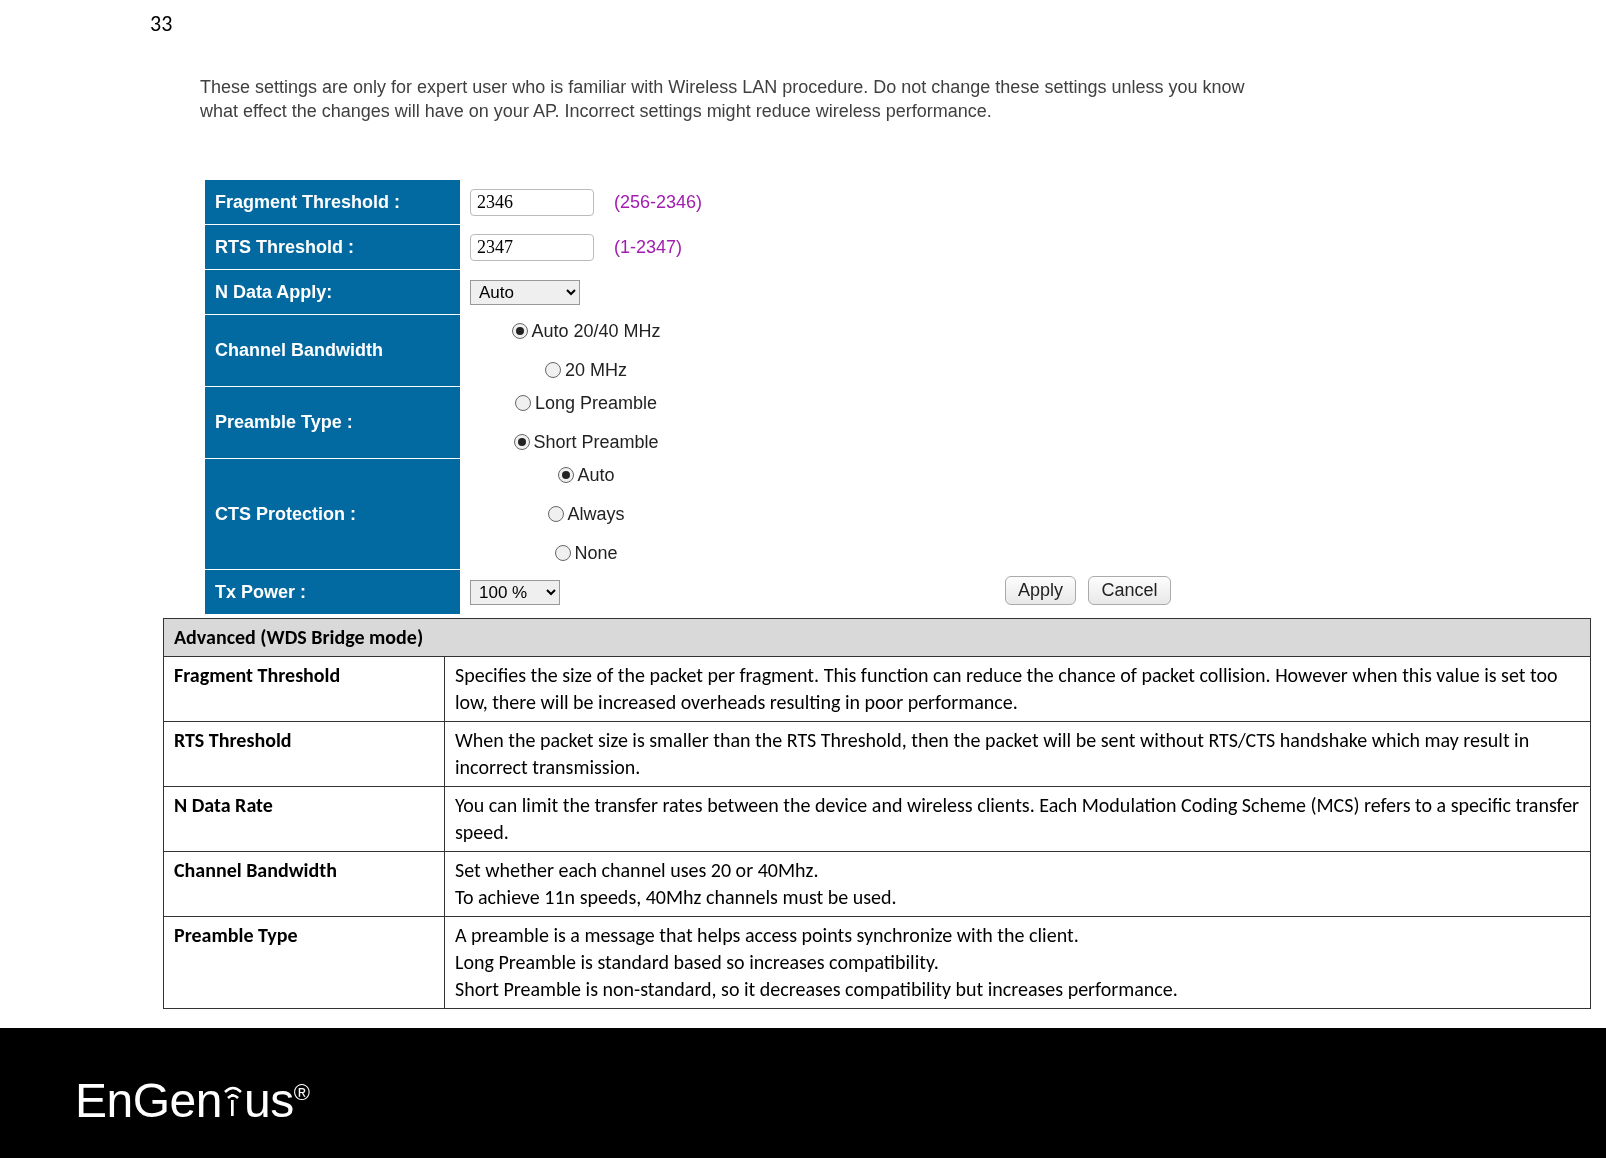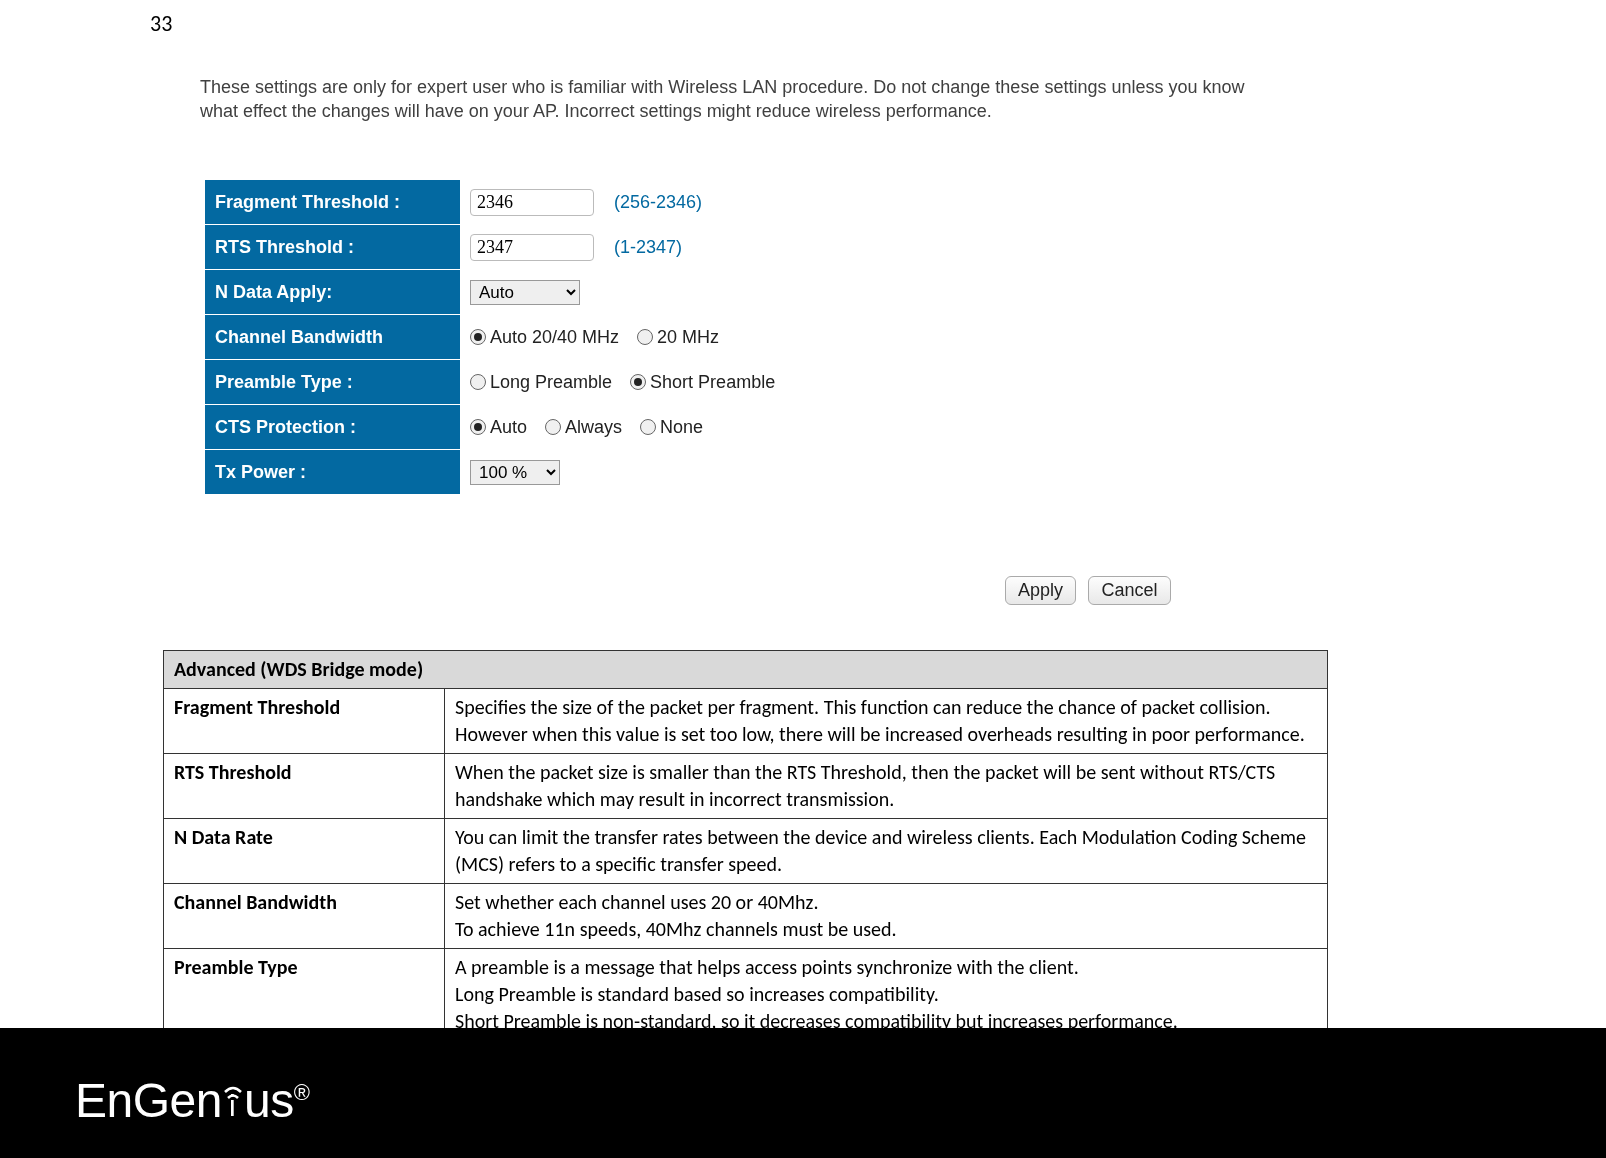--- a/index.html
+++ b/index.html
@@ -63,26 +63,27 @@
       background: #fff;
     }
     .select-input {
       font-family: Verdana, Arial, sans-serif;
       font-size: 17px;
       padding: 1px 4px;
       border: 1px solid #999;
     }
     .range-text {
       margin-left: 15px;
-      color: #0369a1;
+      color: #a21caf;
     }
     .radio-group {
       display: flex;
       gap: 18px;
       align-items: center;
+      flex-direction: column;
     }
     .radio-item {
       display: inline-flex;
       align-items: center;
       gap: 4px;
     }
     .radio-circle {
       display: inline-block;
       width: 14px;
       height: 14px;
@@ -114,24 +115,23 @@
       border-radius: 6px;
       background: linear-gradient(#fdfdfd, #e8e8e8);
       color: #222;
       margin-right: 8px;
     }
     .doc-table {
       position: absolute;
       top: 618px;
       left: 163px;
       border-collapse: collapse;
-      width: 1165px;
+      width: 1428px;
       font-family: Calibri, Arial, sans-serif;
       font-size: 20px;
-      margin-top: 32px;
     }
     .doc-table td {
       border: 1px solid #333;
       padding: 5px 10px;
       vertical-align: top;
       line-height: 1.35;
     }
     .doc-table .header-row td {
       background: #d9d9d9;
       font-weight: bold;

